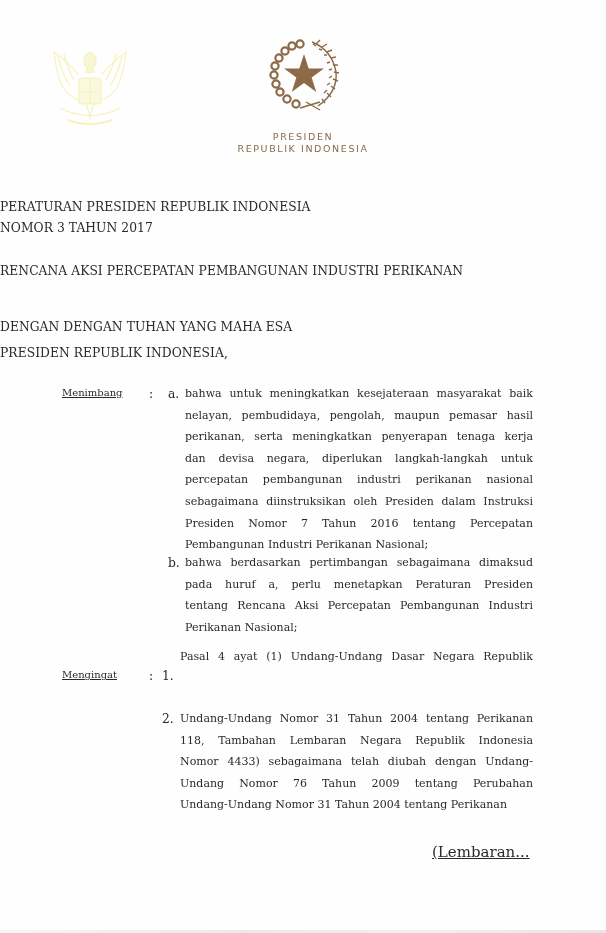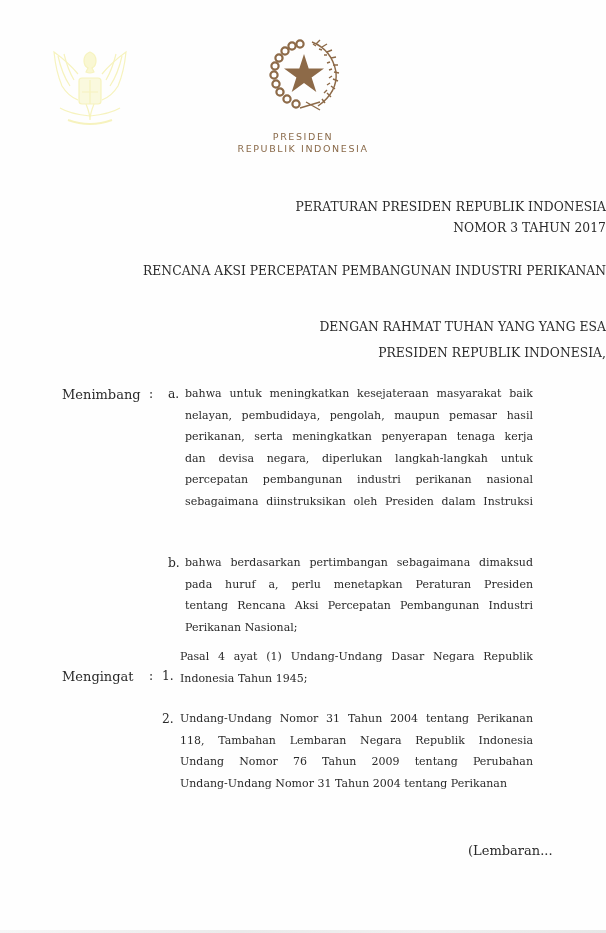--- a/index.html
+++ b/index.html
@@ -4,29 +4,29 @@
 <style>
   html, body { margin: 0; padding: 0; background: #ffffff; }
   body { width: 606px; height: 933px; position: relative; overflow: hidden;
          font-family: "DejaVu Serif", "Liberation Serif", serif; color: #2a2a2a; }
   .page { position: absolute; left: 0; top: 0; width: 606px; height: 933px; background: #fefefe; }
   .garuda { position: absolute; left: 48px; top: 40px; width: 84px; height: 96px; opacity: 0.55; }
   .emblem { position: absolute; left: 266px; top: 38px; width: 76px; height: 76px; }
   .emblem-label { position: absolute; left: 0; width: 606px; text-align: center;
                   font-family: "DejaVu Sans", "Liberation Sans", sans-serif; color: #8a6a4a;
                   font-size: 9.5px; letter-spacing: 1.6px; }
-  .center-line { position: absolute; left: 0; width: 606px; text-align: right; font-size: 12.3px;
+  .center-line { position: absolute; left: 0; width: 606px; text-align: left; font-size: 12.3px;
                  letter-spacing: 0.05px; white-space: nowrap; }
-  .label { position: absolute; font-size: 13px; white-space: nowrap; }
+  .label { position: absolute; font-size: 10px; white-space: nowrap; text-decoration: underline; }
   .colon { position: absolute; font-size: 12.3px; }
   .marker { position: absolute; font-size: 12.3px; }
   .para { position: absolute; font-size: 11px; line-height: 21.6px; }
   .para .ln { display: block; white-space: nowrap; text-align: justify; text-align-last: justify; height: 21.6px; }
   .para .ln.last { text-align-last: left; }
-  .footer-next { position: absolute; left: 468px; top: 843px; font-size: 13px; }
+  .footer-next { position: absolute; left: 432px; top: 843px; font-size: 15px; text-decoration: underline; }
   .scan-edge { position: absolute; left: 0; bottom: 0; width: 606px; height: 3px;
                background: linear-gradient(90deg, #f6f6f6, #eaeaea 40%, #f0f0f0 70%, #e6e6e6); }
 </style>
 </head>
 <body>
 
 <div class="page">
 
   <svg class="garuda" viewBox="0 0 84 96">
     <g fill="none" stroke="#f0ea8a" stroke-width="1.2">
@@ -62,57 +62,59 @@
       <path d="M50 8 l-3 -2 M56 12 l-3 -1 M61 17 l-3 0 M64 24 l-3 1 M66 31 l-3 1 M66 38 l-3 2 M64 45 l-3 2 M61 52 l-3 3"></path>
       <path d="M34 70 l20 -6 M40 64 l14 8"></path>
     </g>
   </svg>
   <div class="emblem-label" style="top:131px">PRESIDEN</div>
   <div class="emblem-label" style="top:143px">REPUBLIK INDONESIA</div>
 
   <div class="center-line" style="top:200px">PERATURAN PRESIDEN REPUBLIK INDONESIA</div>
   <div class="center-line" style="top:221px">NOMOR 3 TAHUN 2017</div>
   <div class="center-line" style="top:264px">RENCANA AKSI PERCEPATAN PEMBANGUNAN INDUSTRI PERIKANAN</div>
-  <div class="center-line" style="top:320px">DENGAN RAHMAT TUHAN YANG YANG ESA</div>
+  <div class="center-line" style="top:320px">DENGAN DENGAN TUHAN YANG MAHA ESA</div>
   <div class="center-line" style="top:346px">PRESIDEN REPUBLIK INDONESIA,</div>
 
   <div class="label" style="left:62px; top:387px">Menimbang</div>
   <div class="colon" style="left:149px; top:387px">:</div>
 
   <div class="marker" style="left:168px; top:387px">a.</div>
   <div class="para" style="left:185px; top:383px; width:348px">
     <span class="ln">bahwa untuk meningkatkan kesejateraan masyarakat baik</span>
     <span class="ln">nelayan, pembudidaya, pengolah, maupun pemasar hasil</span>
     <span class="ln">perikanan, serta meningkatkan penyerapan tenaga kerja</span>
     <span class="ln">dan devisa negara, diperlukan langkah-langkah untuk</span>
     <span class="ln">percepatan pembangunan industri perikanan nasional</span>
     <span class="ln">sebagaimana diinstruksikan oleh Presiden dalam Instruksi</span>
+    <span class="ln">Presiden Nomor 7 Tahun 2016 tentang Percepatan</span>
+    <span class="ln last">Pembangunan Industri Perikanan Nasional;</span>
   </div>
 
   <div class="marker" style="left:168px; top:556px">b.</div>
   <div class="para" style="left:185px; top:552px; width:348px">
     <span class="ln">bahwa berdasarkan pertimbangan sebagaimana dimaksud</span>
     <span class="ln">pada huruf a, perlu menetapkan Peraturan Presiden</span>
     <span class="ln">tentang Rencana Aksi Percepatan Pembangunan Industri</span>
     <span class="ln last">Perikanan Nasional;</span>
   </div>
 
   <div class="label" style="left:62px; top:669px">Mengingat</div>
   <div class="colon" style="left:149px; top:669px">:</div>
 
   <div class="marker" style="left:162px; top:669px">1.</div>
   <div class="para" style="left:180px; top:646px; width:353px">
     <span class="ln">Pasal 4 ayat (1) Undang-Undang Dasar Negara Republik</span>
-    <span class="ln last">Indonesia Tahun 1945;</span>
   </div>
 
   <div class="marker" style="left:162px; top:712px">2.</div>
   <div class="para" style="left:180px; top:708px; width:353px">
     <span class="ln">Undang-Undang Nomor 31 Tahun 2004 tentang Perikanan</span>
     <span class="ln">118, Tambahan Lembaran Negara Republik Indonesia</span>
+    <span class="ln">Nomor 4433) sebagaimana telah diubah dengan Undang-</span>
     <span class="ln">Undang Nomor 76 Tahun 2009 tentang Perubahan</span>
     <span class="ln last">Undang-Undang Nomor 31 Tahun 2004 tentang Perikanan</span>
   </div>
 
   <div class="footer-next">(Lembaran...</div>
 
   <div class="scan-edge"></div>
 </div>
 
 </body></html>

